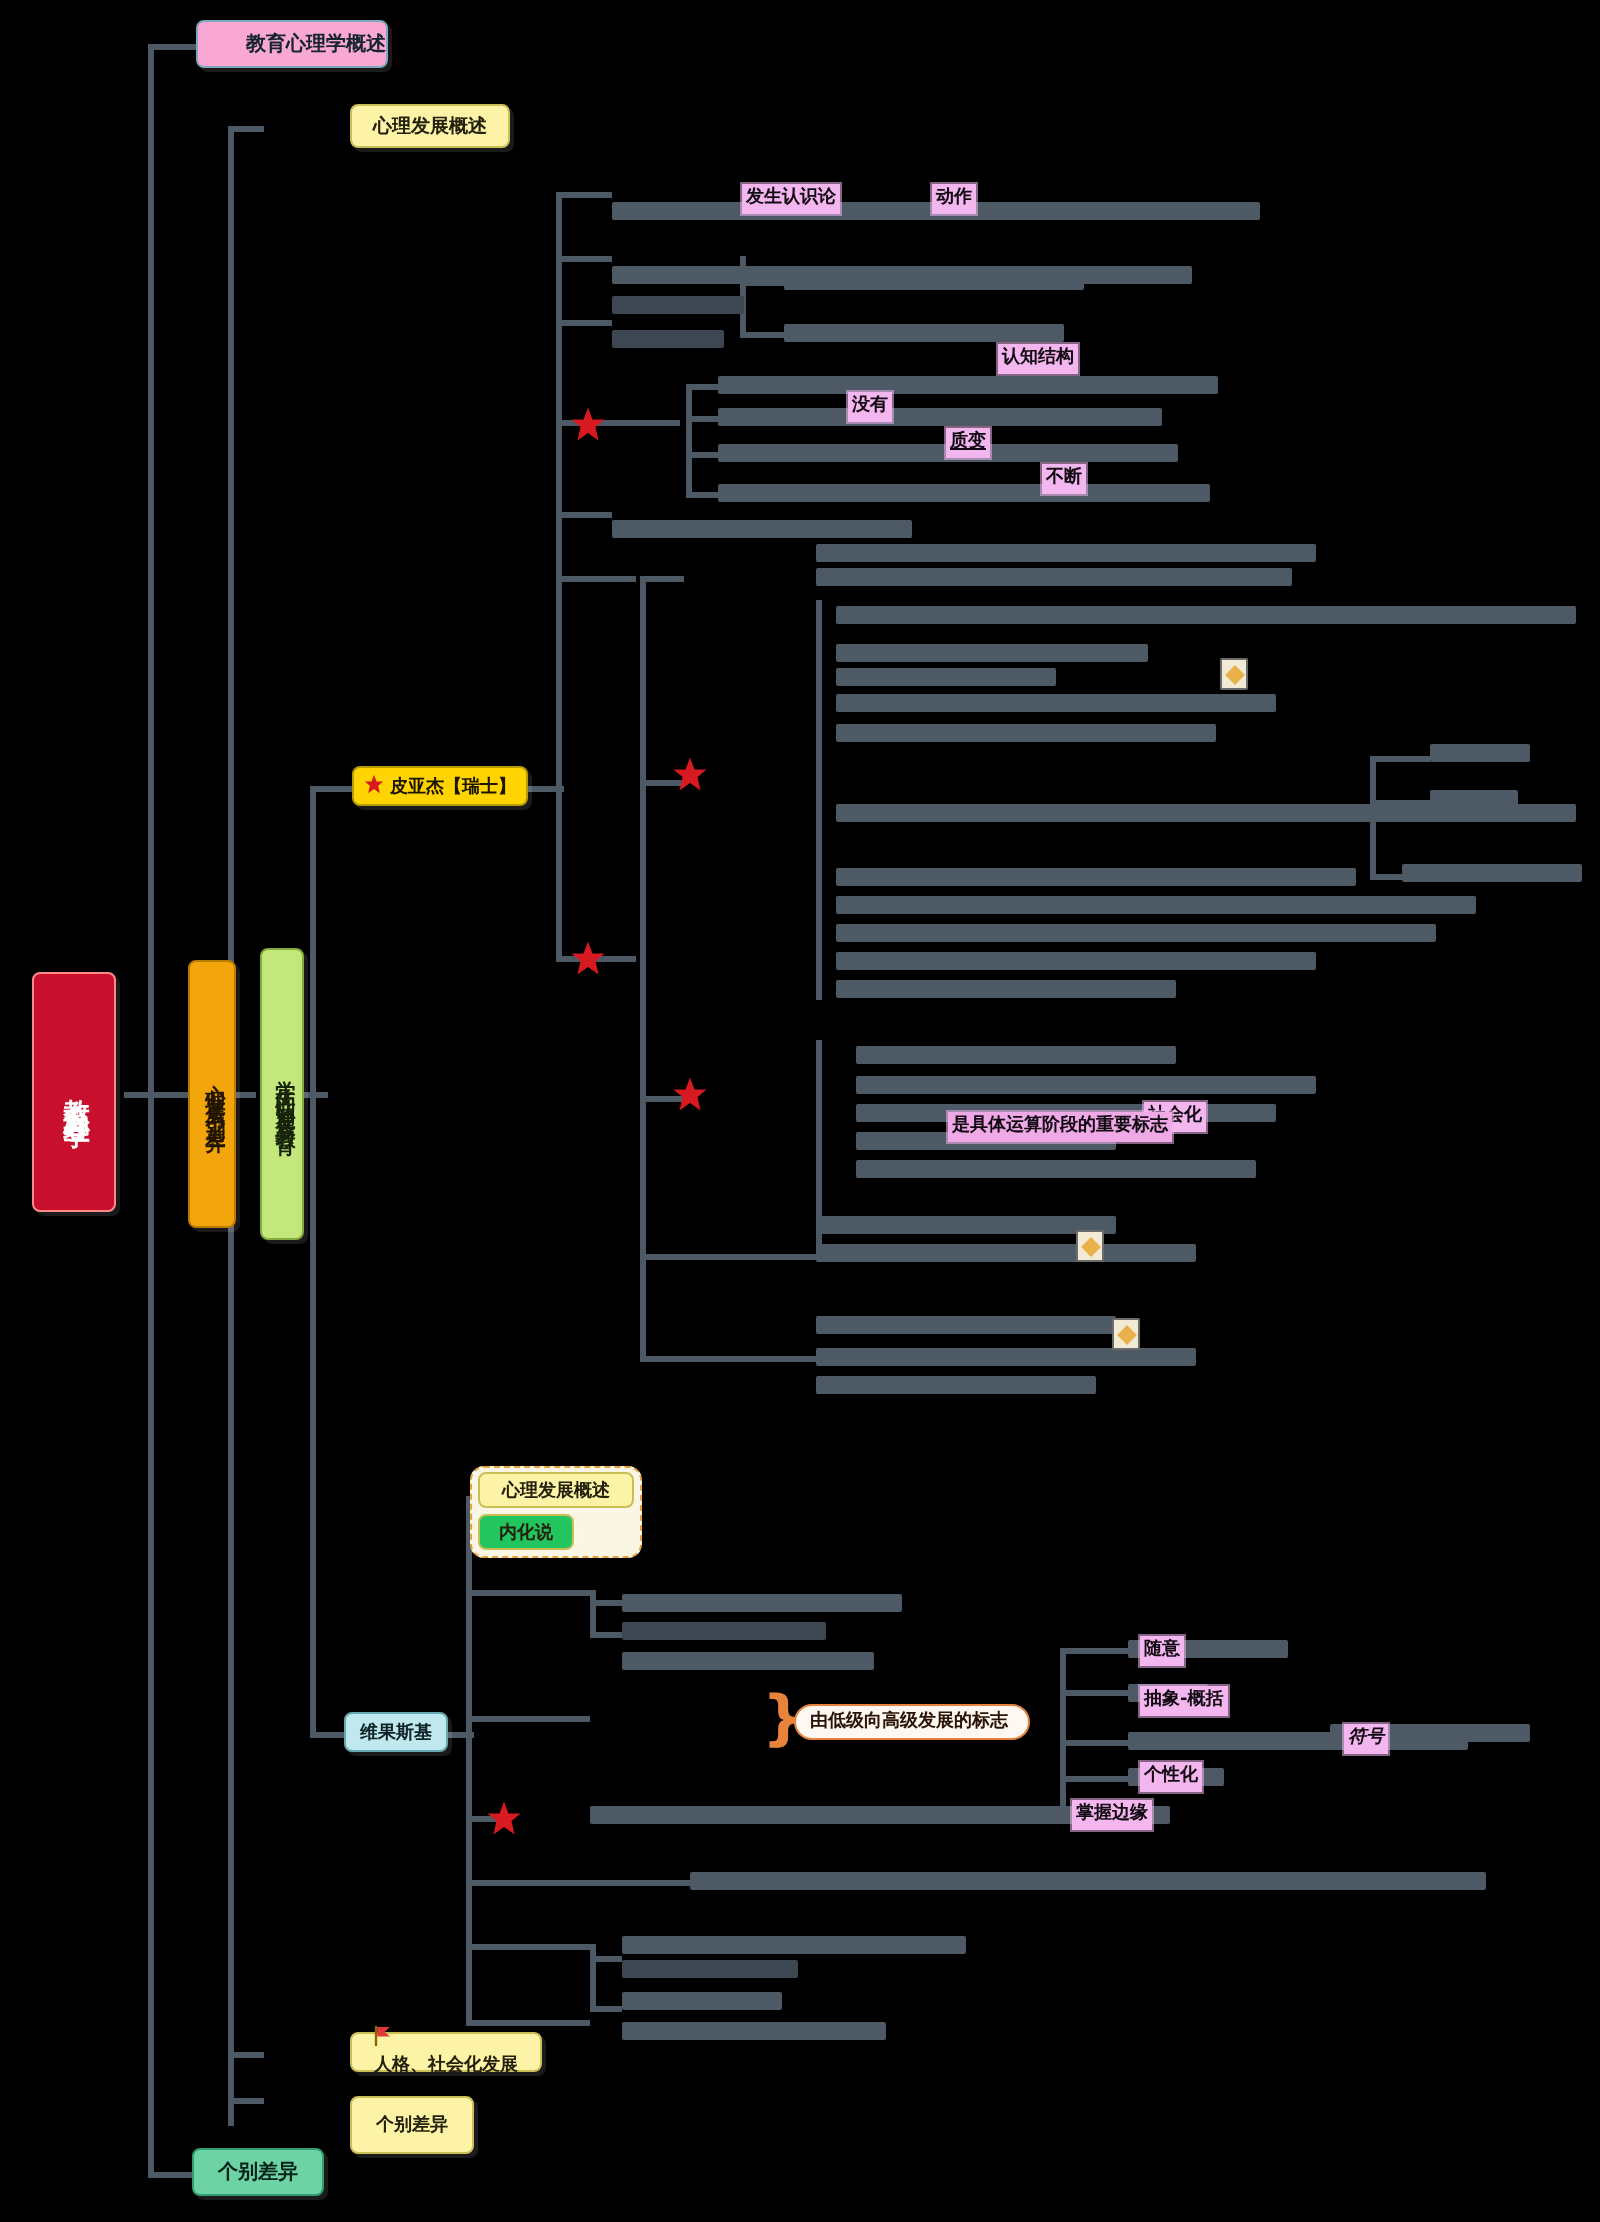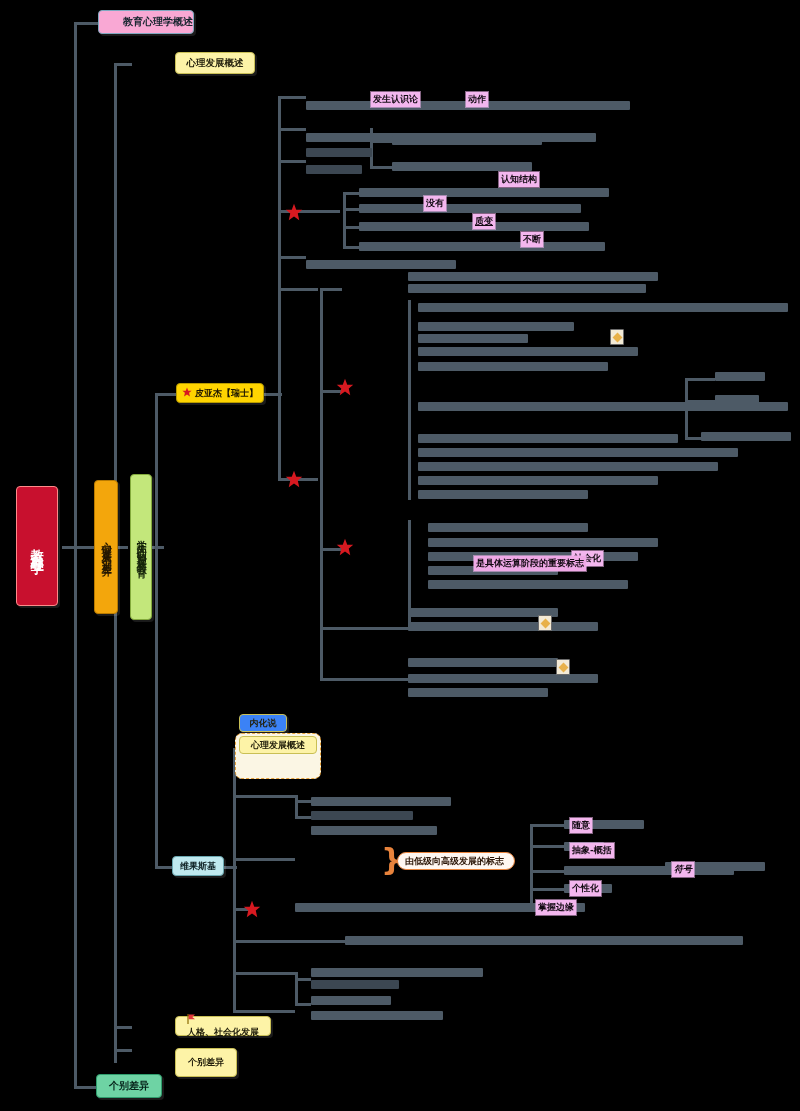--- a/index.html
+++ b/index.html
@@ -299,21 +299,21 @@
   </div>
 
   <div class="node n-cyan" style="left:172px;top:856px;width:52px;height:20px;">
     <span style="font-size:9px;">维果斯基</span>
   </div>
 
   <div class="dashbox" style="left:235px;top:733px;width:86px;height:46px;"></div>
   <div class="node" style="left:239px;top:736px;width:78px;height:18px;background:#fdf3a7;border:1px solid #c9bf55;color:#23200c;">
     <span style="font-size:9px;">心理发展概述</span>
   </div>
-  <div class="node" style="left:239px;top:714px;width:48px;height:18px;background:#3b82f6;border:1px solid #c9bf55;color:#23200c;">
+  <div class="node" style="left:239px;top:757px;width:48px;height:18px;background:#22c55e;border:1px solid #c9bf55;color:#23200c;">
     <span style="font-size:9px;">内化说</span>
   </div>
 
 
   <div class="brace" style="left:381px;top:845px;">}</div>
   <div class="callout bubble" style="left:397px;top:852px;width:118px;height:18px;">由低级向高级发展的标志</div>
 
   <div class="hl" style="left:371px;top:92px;">发生认识论</div>
   <div class="hl" style="left:466px;top:92px;">动作</div>
   <div class="hl" style="left:499px;top:172px;">认知结构</div>

